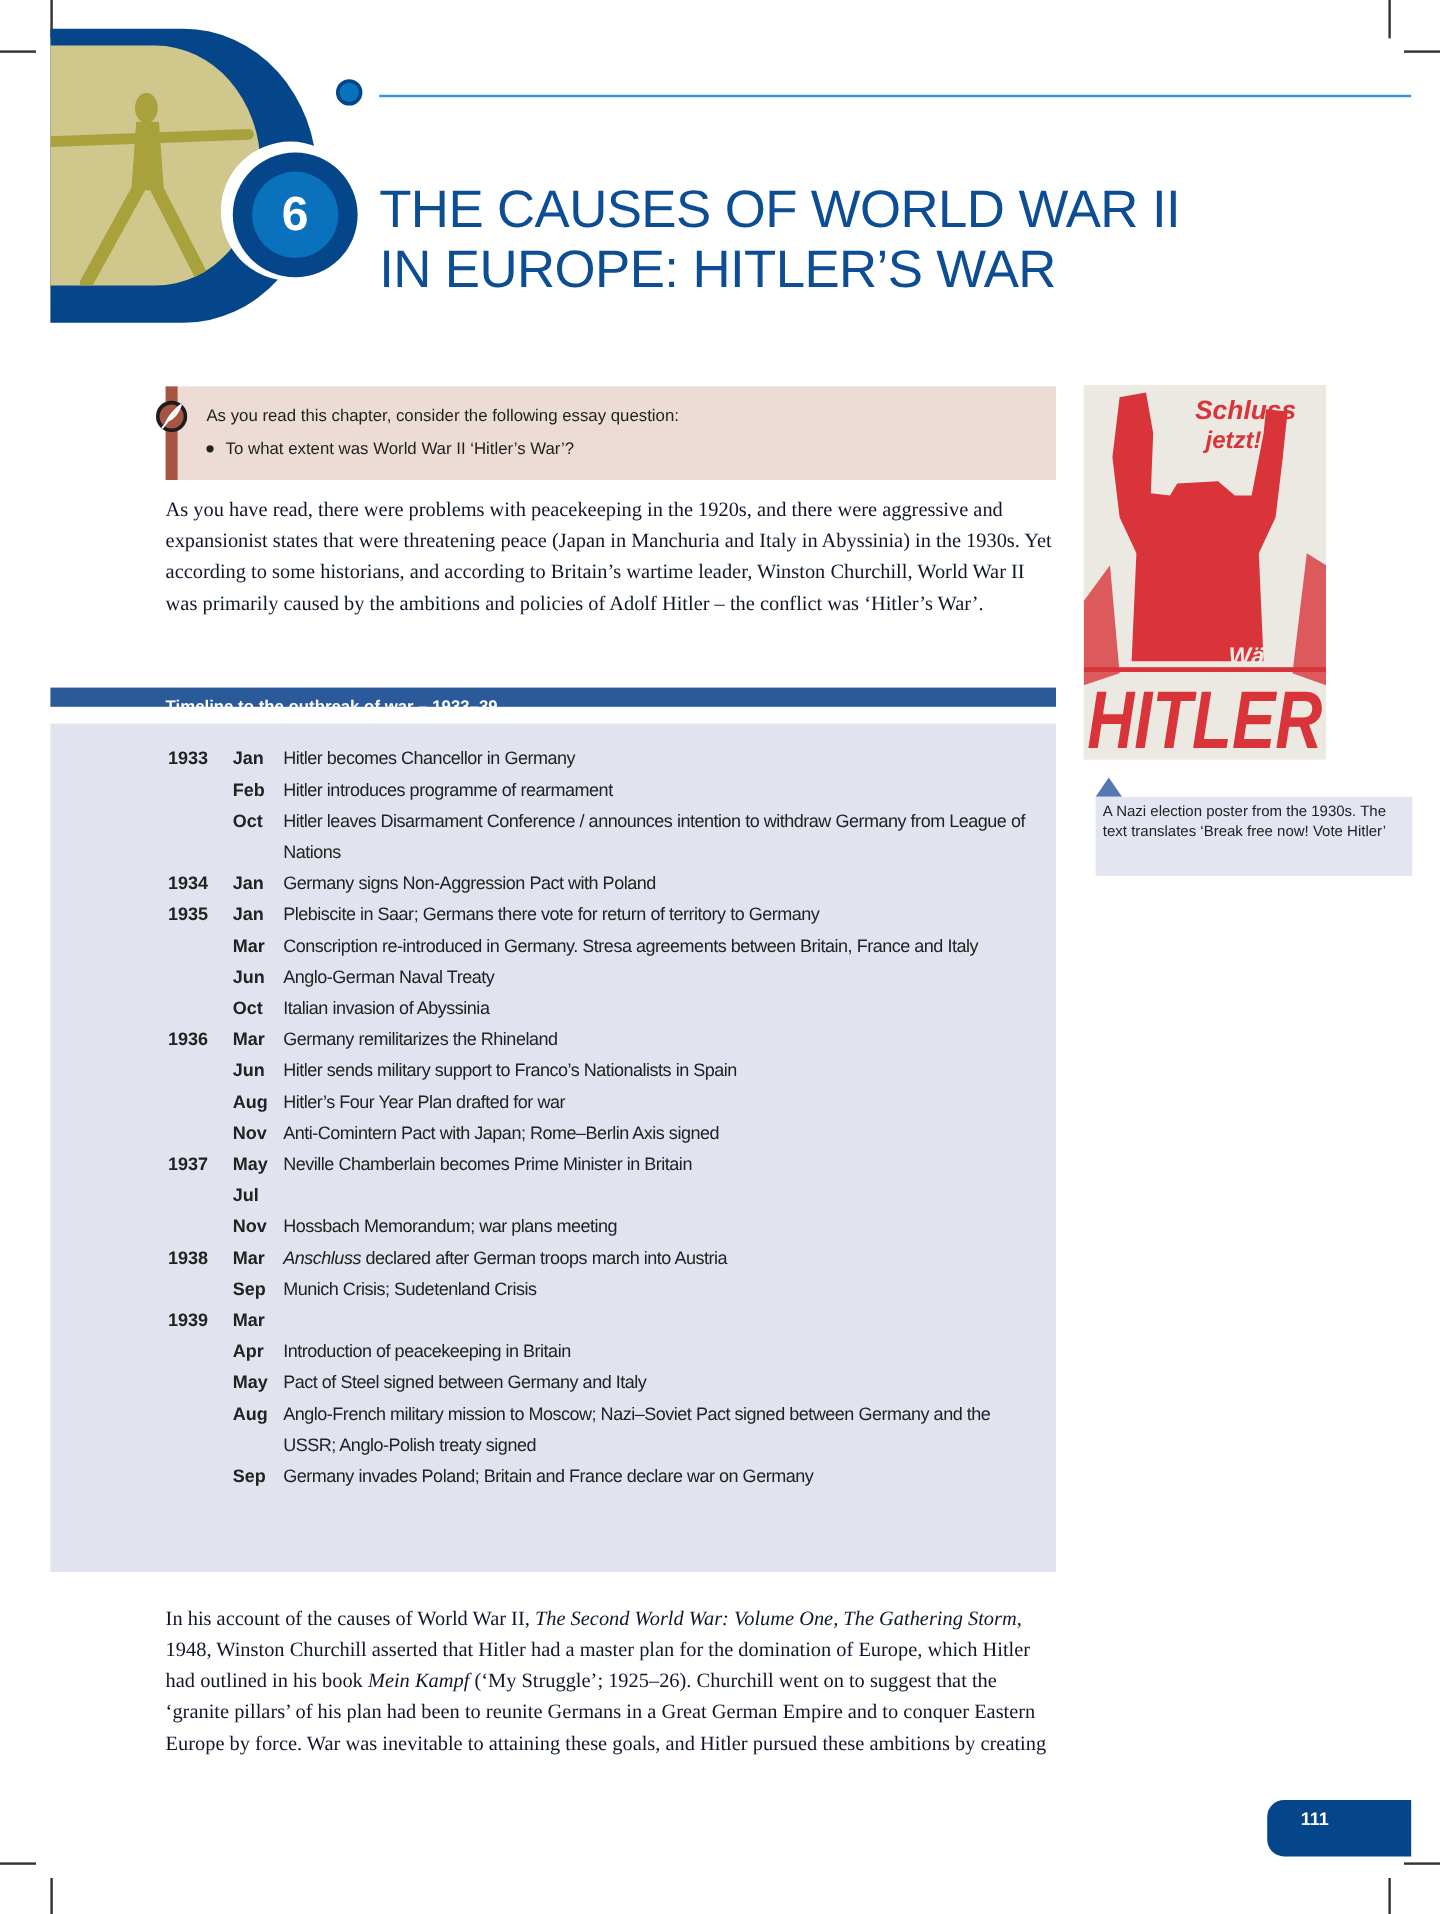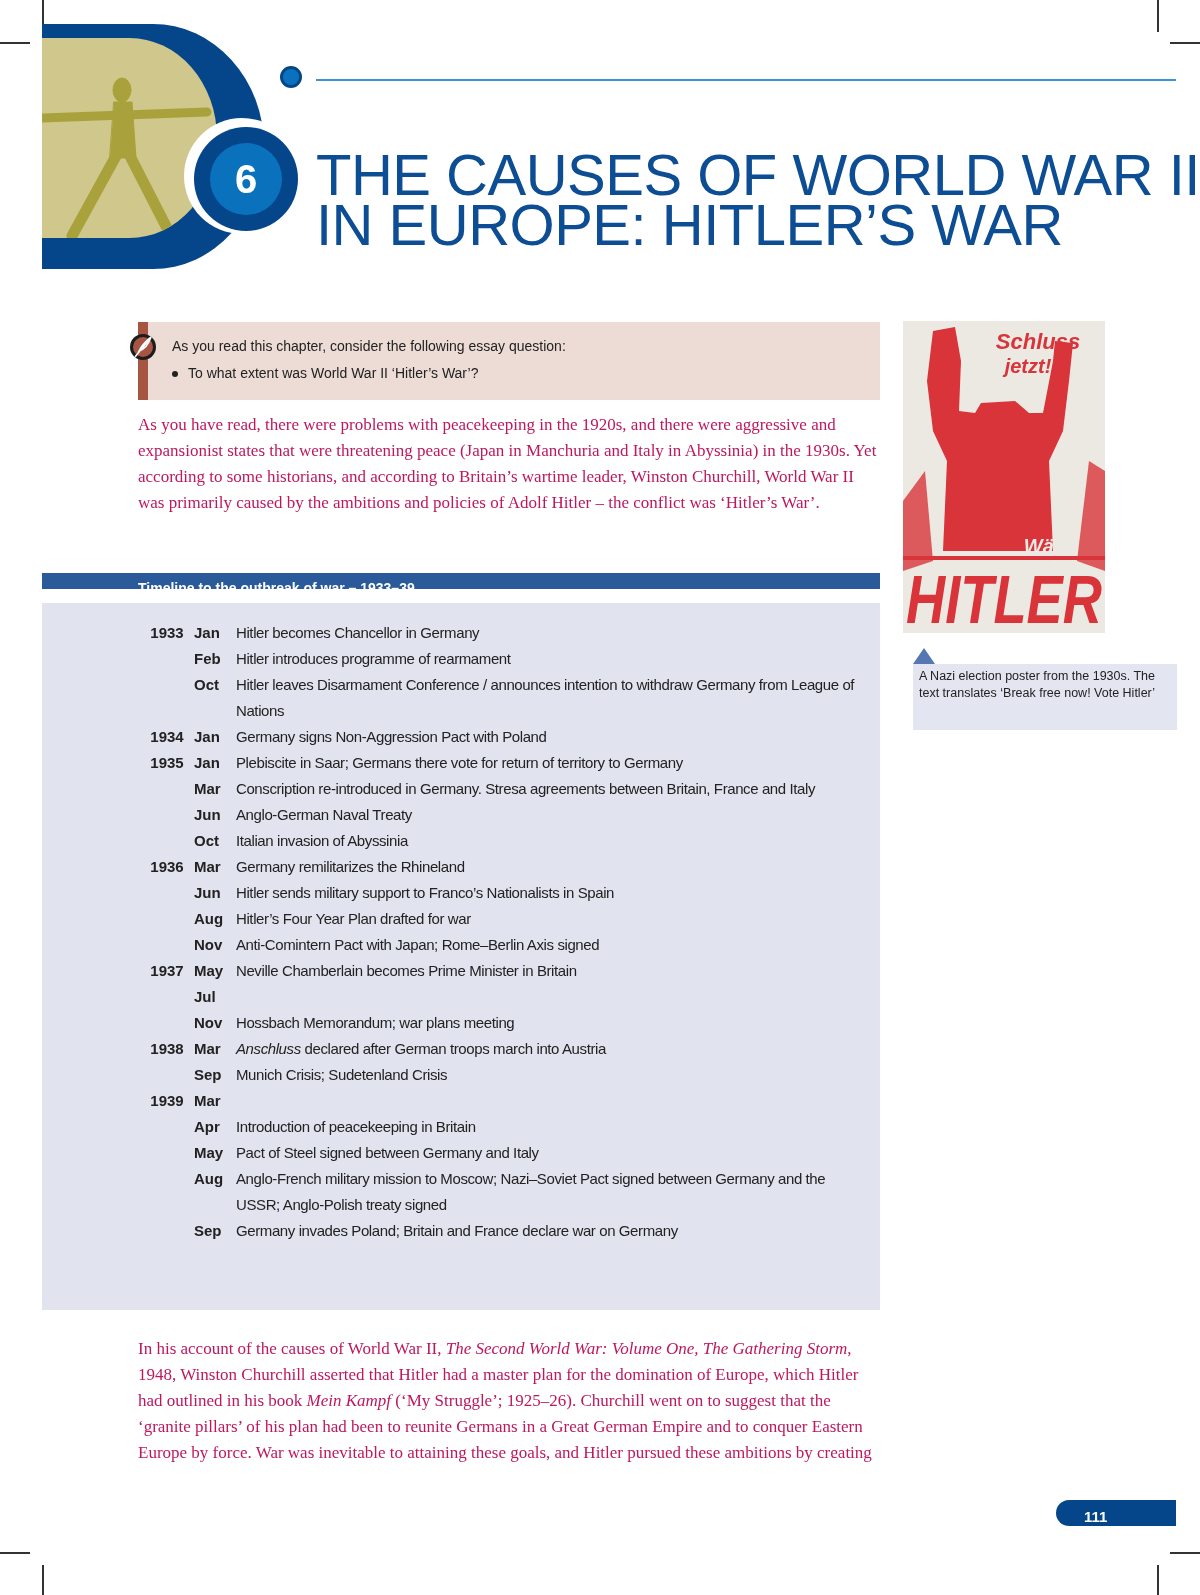--- a/index.html
+++ b/index.html
@@ -11,47 +11,47 @@
               background:#05468a; border-radius:0 50% 50% 0 / 0 50% 50% 0; }
   .hdr-disc { position:absolute; left:42px; top:38px; width:175px; height:200px;
               background:#cfc78b; border-radius:0 50% 50% 0 / 0 50% 50% 0; overflow:hidden; }
   .vitruvian { position:absolute; left:0; top:0; width:175px; height:200px; }
   .num-outer { position:absolute; left:184px; top:118px; width:116px; height:116px; background:#fff; border-radius:50%; }
   .num-mid { position:absolute; left:194px; top:127px; width:104px; height:104px; background:#05468a; border-radius:50%; }
   .num-inner { position:absolute; left:210px; top:143px; width:72px; height:72px; background:#0a72bd; border-radius:50%;
                color:#fff; font-weight:bold; font-size:40px; display:flex; align-items:center; justify-content:center; }
   .dot { position:absolute; left:280px; top:66px; width:22px; height:22px; border-radius:50%; background:#0a72bd; border:3px solid #05468a; box-sizing:border-box; }
   .rule { position:absolute; left:316px; top:79px; width:860px; height:2px; background:#3f93d3; }
-  .title { position:absolute; left:316px; top:150px; font-size:58px; line-height:50px; color:#0c4d94; font-weight:normal; letter-spacing:-0.5px; margin:0; }
+  .title { position:absolute; left:316px; top:150px; font-size:44px; line-height:50px; color:#0c4d94; font-weight:normal; letter-spacing:-0.5px; margin:0; }
   
   .essay { position:absolute; left:138px; top:322px; width:742px; height:78px; background:#eddcd5; }
   .essay-bar { position:absolute; left:138px; top:322px; width:10px; height:78px; background:#a65543; }
   .essay-icon { position:absolute; left:129px; top:333px; width:28px; height:28px; }
   .essay-text { position:absolute; left:172px; top:338px; font-size:14px; color:#222;text-align:right; }
   .essay-bullet { position:absolute; left:172px; top:365px; font-size:14px; color:#222; }
   .essay-bullet .b { display:inline-block; width:6px; height:6px; background:#222; border-radius:50%; margin-right:10px; vertical-align:middle; }
   
-  .para { position:absolute; left:138px; width:745px; font-family:"Liberation Serif", serif; font-size:17px; line-height:26px; color:#be185d; margin:0; }
+  .para { position:absolute; left:138px; width:745px; font-family:"Liberation Serif", serif; font-size:17px; line-height:26px; color:#0f172a; margin:0; }
   .para i { font-style:italic; }
   
   .tl-head { position:absolute; left:42px; top:573px; width:838px; height:16px; background:#2a5a99; color:#fff;
              font-size:14px; font-weight:bold; line-height:30px; padding-left:96px; box-sizing:border-box; }
   .tl-body { position:absolute; left:42px; top:603px; width:838px; height:707px; background:#e1e3ef; }
   .tl-list { position:absolute; left:140px; top:620px; width:730px; font-family:"Liberation Sans Narrow","Liberation Sans", sans-serif; }
   .tl-row { display:flex; font-size:15px; line-height:26px; color:#222; }
-  .tl-year { width:54px; flex:none; font-weight:bold;text-align:center; }
+  .tl-year { width:54px; flex:none; font-weight:bold; }
   .tl-month { width:42px; flex:none; font-weight:bold; }
   .tl-ev { flex:1; letter-spacing:-0.4px; }
   .tl-ev i { font-style:italic; }
   
   .poster { position:absolute; left:903px; top:321px; width:202px; height:312px; background:#ebe8e2; overflow:hidden; }
   .caption-tri { position:absolute; left:913px; top:648px; width:0; height:0; border-left:11px solid transparent; border-right:11px solid transparent; border-bottom:16px solid #5577b3; }
   .caption { position:absolute; left:913px; top:664px; width:264px; height:66px; background:#e3e5f1; font-size:12.5px; line-height:17px;
              padding:4px 6px; box-sizing:border-box; color:#222; }
-  .pagenum { position:absolute; left:1056px; top:1500px; width:120px; height:26px; background:#05468a; border-radius:14px 0 0 14px;
+  .pagenum { position:absolute; left:1056px; top:1500px; width:120px; height:47px; background:#05468a; border-radius:14px 0 0 14px;
              color:#fff; font-weight:bold; font-size:15px; line-height:34px; padding-left:28px; box-sizing:border-box; }
 </style>
 </head>
 <body>
 
 <div class="crop" style="left:42px;top:0;width:1.5px;height:32px;"></div>
 <div class="crop" style="left:0;top:42px;width:30px;height:1.5px;"></div>
 <div class="crop" style="left:1157px;top:0;width:1.5px;height:32px;"></div>
 <div class="crop" style="left:1170px;top:42px;width:30px;height:1.5px;"></div>
 <div class="crop" style="left:0;top:1552px;width:30px;height:1.5px;"></div>

